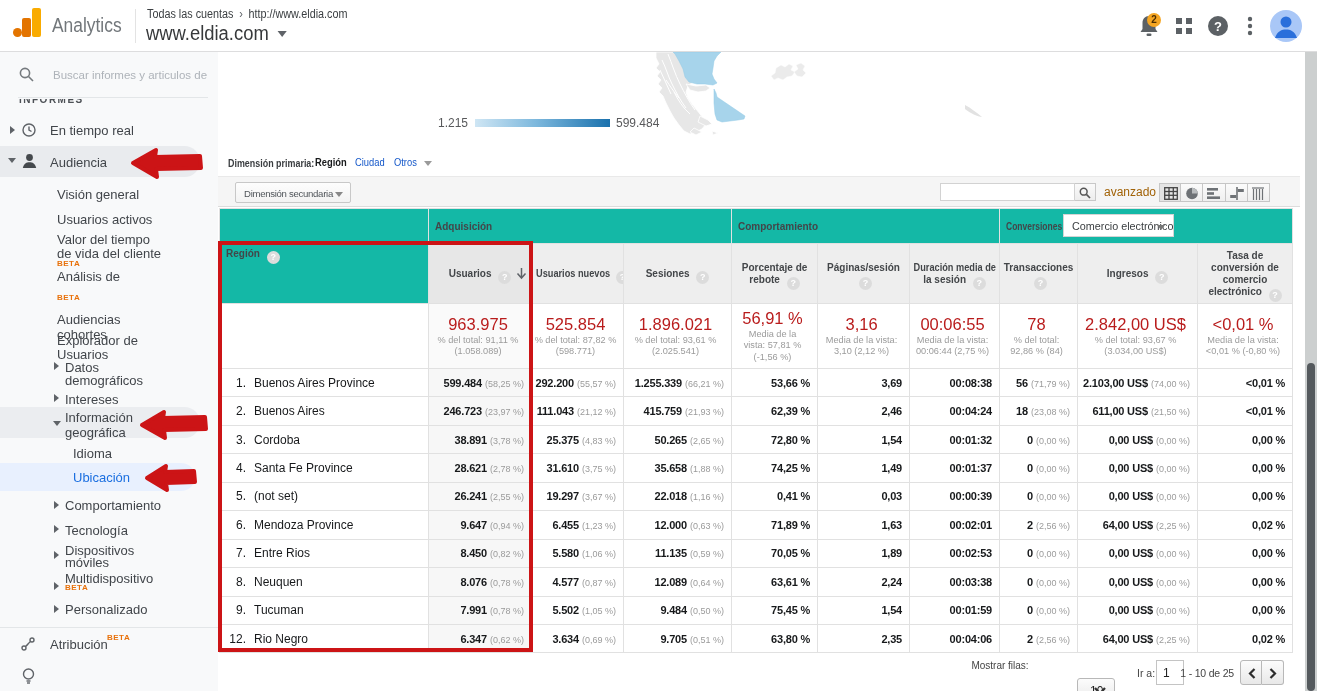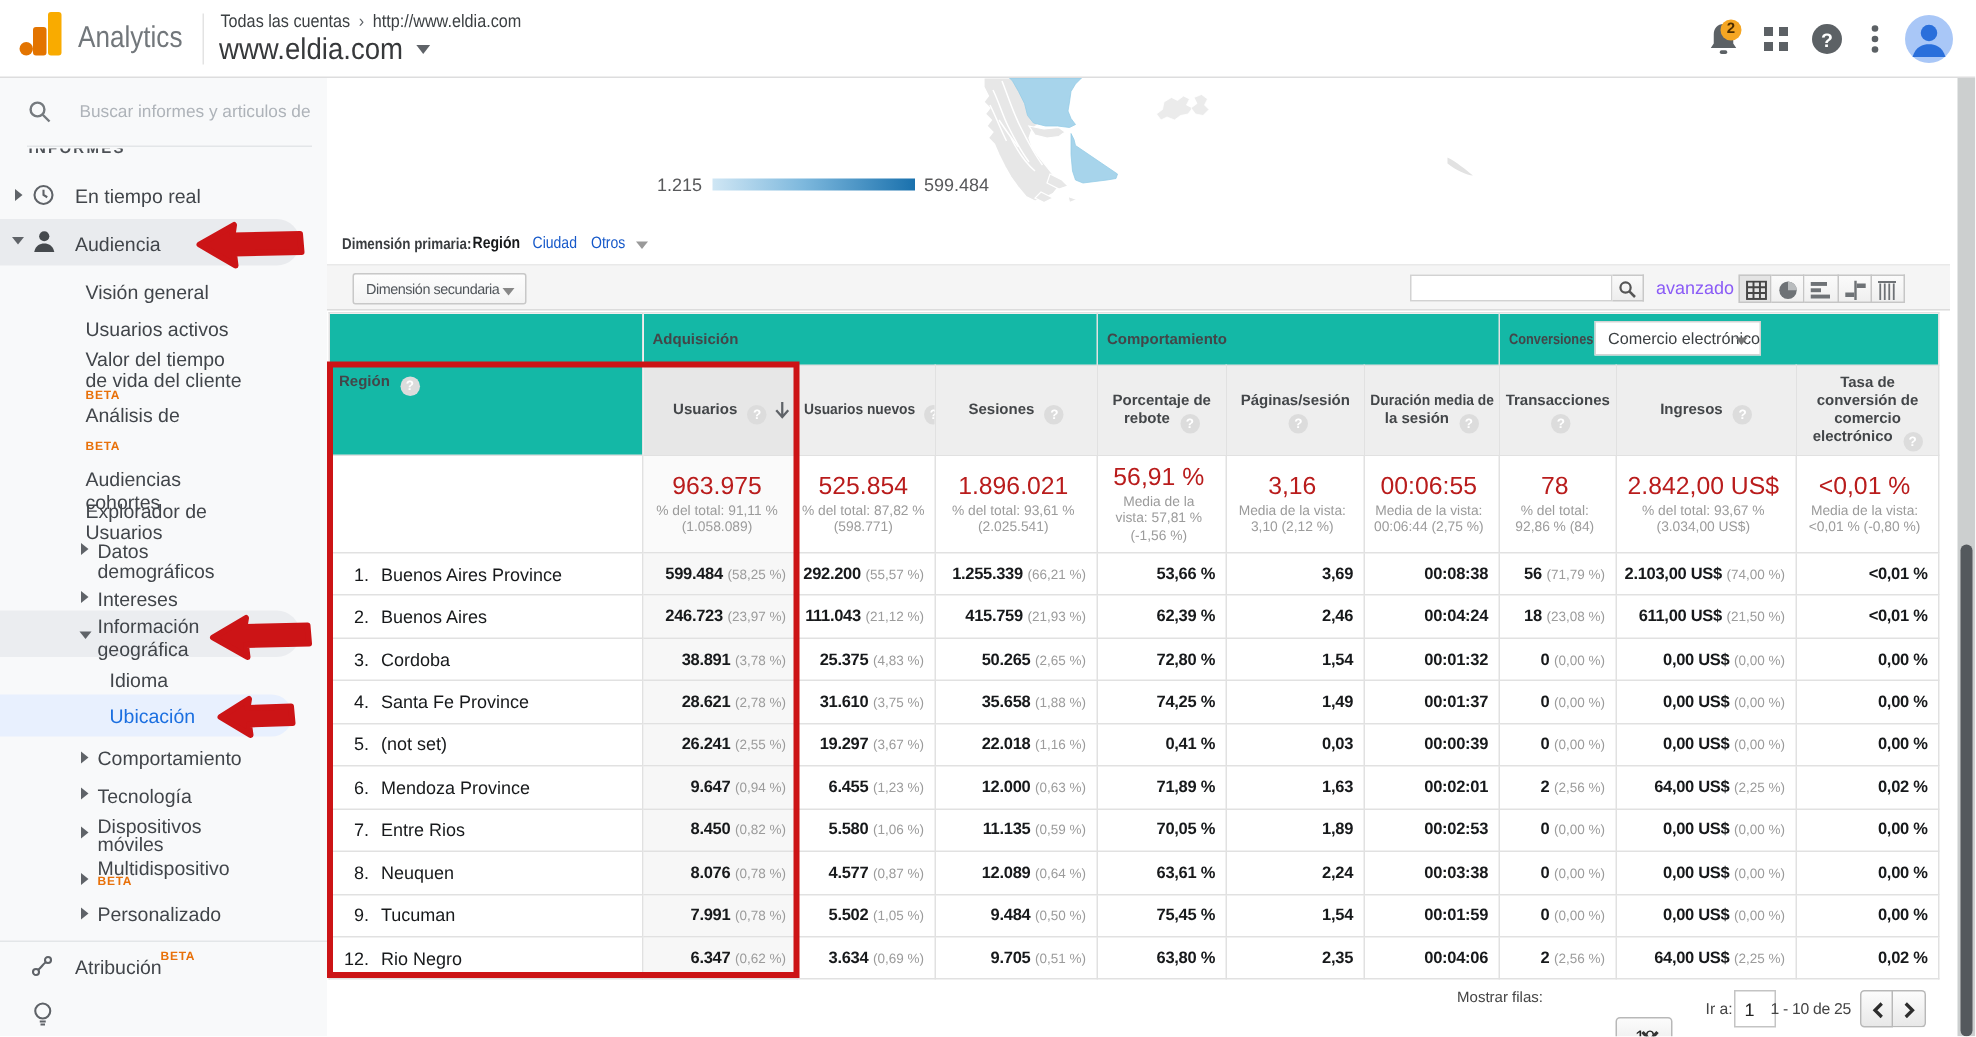--- a/index.html
+++ b/index.html
@@ -47,21 +47,21 @@
 #legend2 { position:absolute; left:398px; top:64px; font-size:12px; color:#58595b; }
 #gradbar { position:absolute; left:257px; top:67px; width:135px; height:8px; background:linear-gradient(90deg,#cfe6f4 0%, #7db8dd 45%, #1a71ad 100%); }
 
 #dimrow { position:absolute; left:0px; top:104px; width:400px; height:14px; font-size:11px; color:#3c4043; }
 #dimrow .dp { top:0; transform:scaleX(0.85); transform-origin:0 0; white-space:nowrap; }
 #toolbar { position:absolute; left:0; top:124px; width:1082px; height:31px; background:#f5f5f5; border-top:1px solid #e9e9e9; border-bottom:1px solid #dcdcdc; }
 #dimsec { position:absolute; left:17px; top:5px; width:116px; height:21px; background:linear-gradient(#fdfdfd,#f3f3f3); border:1px solid #c8c8c8; border-radius:2px; font-size:9.6px; letter-spacing:-0.3px; color:#50555a; text-align:left; padding:5px 0 0 8px; white-space:nowrap; }
 #dimsec .tri-d { position:absolute; right:7px; top:9px; border-left-width:4px; border-right-width:4px; border-top-width:5px; border-top-color:#888; }
 #tsearch { position:absolute; left:722px; top:6px; width:135px; height:18px; background:#fff; border:1px solid #d2d2d2; }
 #tsearchbtn { position:absolute; left:857px; top:6px; width:21px; height:18px; background:linear-gradient(#fafafa,#ededed); border:1px solid #c8c8c8; border-left:none; }
-#avanzado { position:absolute; left:886px; top:8px; font-size:12px; color:#8b5cf6; }
+#avanzado { position:absolute; left:886px; top:8px; font-size:12px; color:#a16207; }
 #viewbtns { position:absolute; left:941px; top:6px; height:19px; display:flex; }
 .vbtn { width:22.2px; height:19px; border:1px solid #c6c6c6; border-left:none; background:linear-gradient(#fbfbfb,#efefef); position:relative; }
 .vbtn:first-child { border-left:1px solid #c6c6c6; background:#e4e4e4; }
 .vbtn svg { position:absolute; left:4px; top:3px; }
 
 
 #tablewrap { position:absolute; left:1px; top:156px; width:1073px; }
 table.data { border-collapse:collapse; table-layout:fixed; width:1073px; }
 table.data col.c0 { width:209px; } table.data col.c1 { width:103px; }
 table.data col.c2 { width:92px; } table.data col.c3 { width:108px; }

